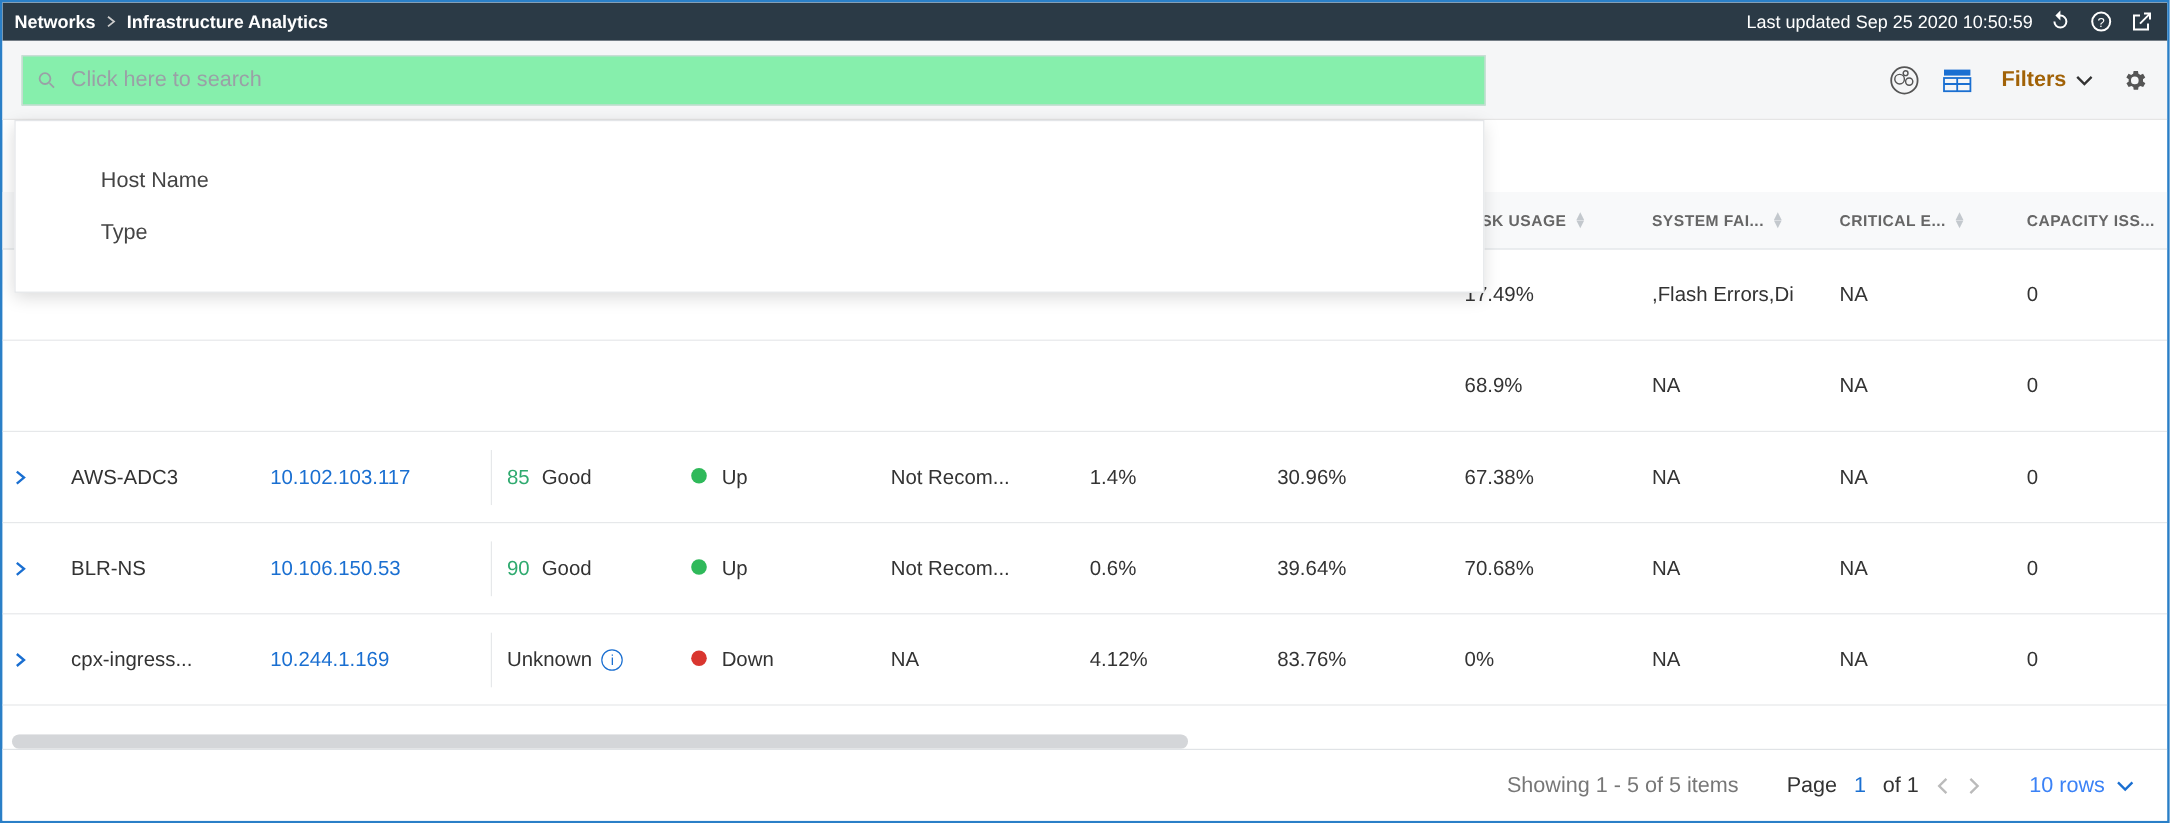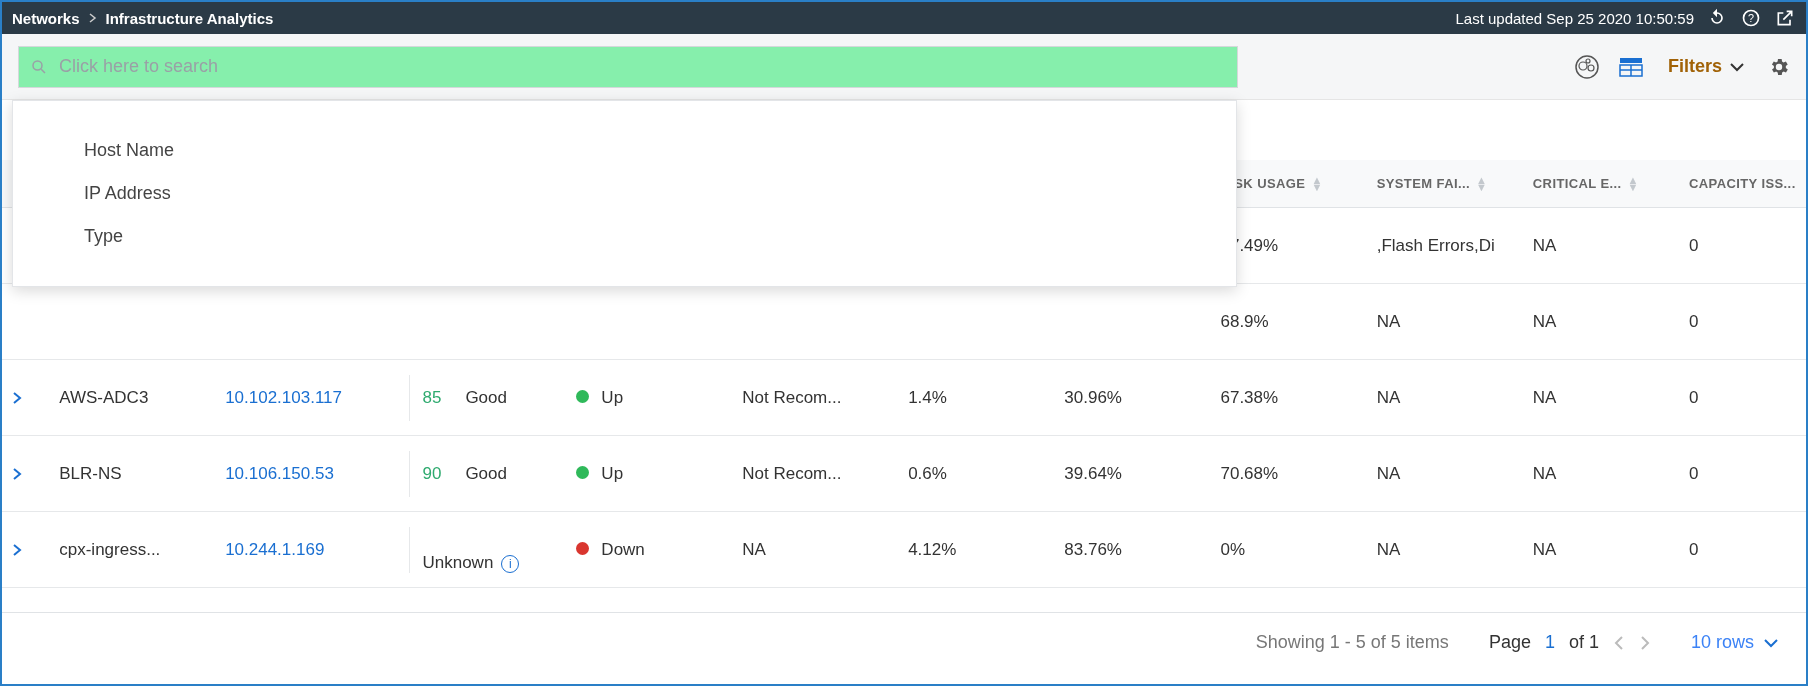--- a/index.html
+++ b/index.html
@@ -126,33 +126,33 @@
   .c-ha    { width: 170px; }
   .c-cpu   { width: 160px; }
   .c-mem   { width: 160px; }
   .c-disk  { width: 160px; }
   .c-sys   { width: 160px; }
   .c-crit  { width: 160px; }
   .c-cap   { width: 130px; }
 
   .grid-header .c-ip { color:#666; }
 
-  .score-num { color:#2faa6f; font-weight:500; margin-right:24px; }
+  .score-num { color:#2faa6f; font-weight:500; margin-right:10px; }
   .status-dot { display:inline-block; width:13px; height:13px; border-radius:50%; margin-right:12px; }
   .dot-up { background:#2fb95a; }
   .dot-down { background:#d9362f; }
   .info-circ { display:inline-flex; width:18px; height:18px; border:1.5px solid #1a6fd1; color:#1a6fd1; border-radius:50%; align-items:center; justify-content:center; font-size:12px; margin-left:8px; }
 
   .expand-chevron { color:#1a6fd1; cursor:pointer; }
   .row-sep-v { border-left: 1px solid #e6e8ea; height:46px; margin-left:-1px; }
 
   
   .footer {
     position:absolute;
-    bottom:12px; left:0; right:0;
+    bottom:0; left:0; right:0;
     height: 60px;
     border-top:1px solid #e0e3e6;
     background:#fff;
     display:flex;
     align-items:center;
     justify-content:flex-end;
     gap: 40px;
     padding: 0 28px;
     font-size:18px;
     color:#777;
@@ -253,21 +253,20 @@
     <span class="gear-btn">
       <svg width="22" height="22" viewBox="0 0 24 24">
           <path fill="#555" d="M19.4 13a7.5 7.5 0 0 0 .1-1 7.5 7.5 0 0 0-.1-1l2.1-1.6-2-3.4-2.5 1a7.3 7.3 0 0 0-1.7-1l-.4-2.6h-4l-.4 2.6a7.3 7.3 0 0 0-1.7 1l-2.5-1-2 3.4L6.5 11a7.5 7.5 0 0 0-.1 1 7.5 7.5 0 0 0 .1 1l-2.1 1.6 2 3.4 2.5-1a7.3 7.3 0 0 0 1.7 1l.4 2.6h4l.4-2.6a7.3 7.3 0 0 0 1.7-1l2.5 1 2-3.4zM12 15.5A3.5 3.5 0 1 1 15.5 12 3.5 3.5 0 0 1 12 15.5z"></path>
         </svg>
     </span>
   </div>
 </div>
 
 <div class="search-dropdown">
   <div class="dd-item">Host Name</div>
-  <div class="dd-item">IP Address</div>
   <div class="dd-item">Type</div>
 </div>
 
 <div class="grid" style="margin-top:60px;">
   <div class="grid-header">
     <div class="cell c-exp"></div>
     <div class="cell c-host"></div>
     <div class="cell c-ip"></div>
     <div class="cell c-score"></div>
     <div class="cell c-state"></div>
@@ -364,21 +363,21 @@
     <div class="cell c-crit">NA</div>
     <div class="cell c-cap">0</div>
   </div>
 
   <div class="grid-row">
     <div class="cell c-exp"><span class="expand-chevron"><svg width="10" height="14" viewBox="0 0 10 14">
             <path d="M2 2 L8 7 L2 12" stroke="#1a6fd1" stroke-width="2" fill="none"></path>
           </svg></span></div>
     <div class="cell c-host">cpx-ingress...</div>
     <div class="cell c-ip">10.244.1.169</div>
-    <div class="cell c-score" style="display:flex;align-items:flex-end;">
+    <div class="cell c-score" style="display:flex;align-items:center;">
       <span class="row-sep-v"></span>
       <span style="width:12px"></span>
       <span>Unknown</span>
       <span class="info-circ">i</span>
     </div>
     <div class="cell c-state"><span class="status-dot dot-down"></span><span>Down</span></div>
     <div class="cell c-ha">NA</div>
     <div class="cell c-cpu">4.12%</div>
     <div class="cell c-mem">83.76%</div>
     <div class="cell c-disk">0%</div>

